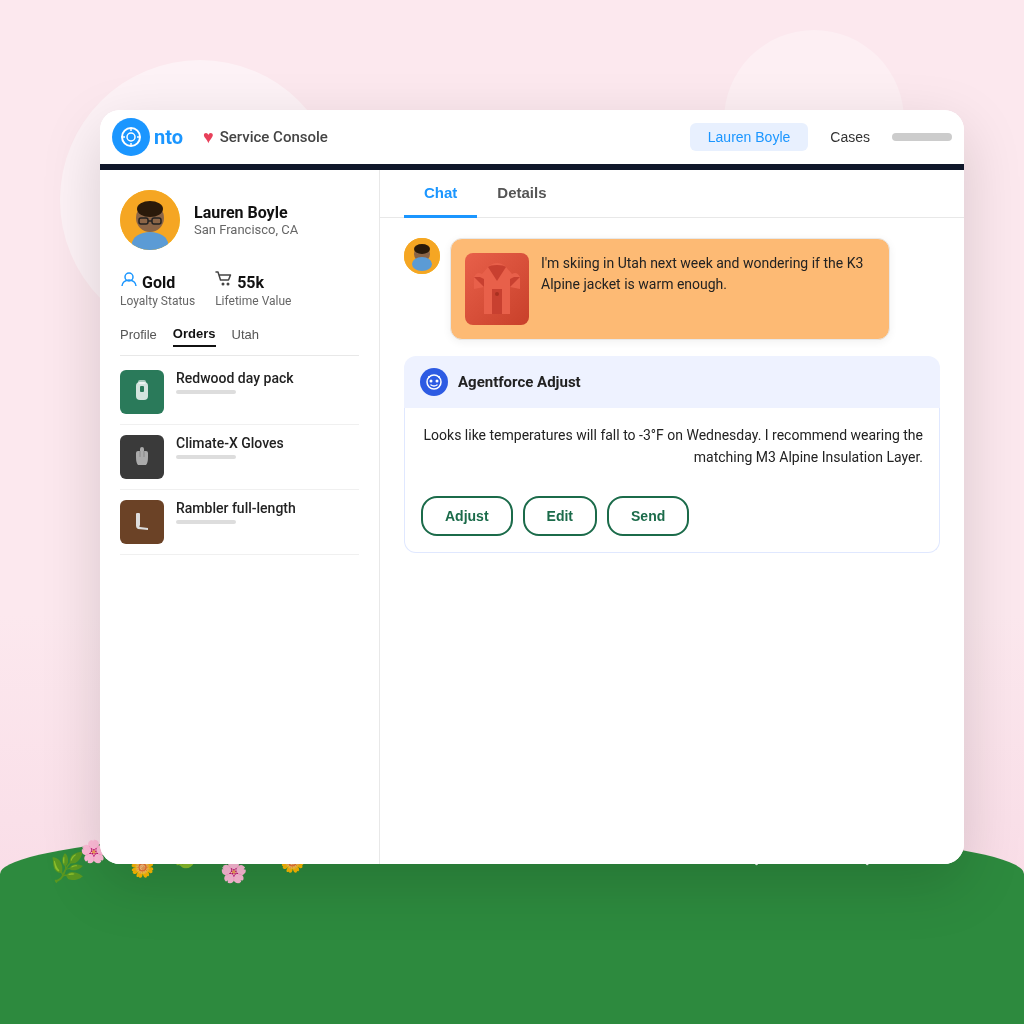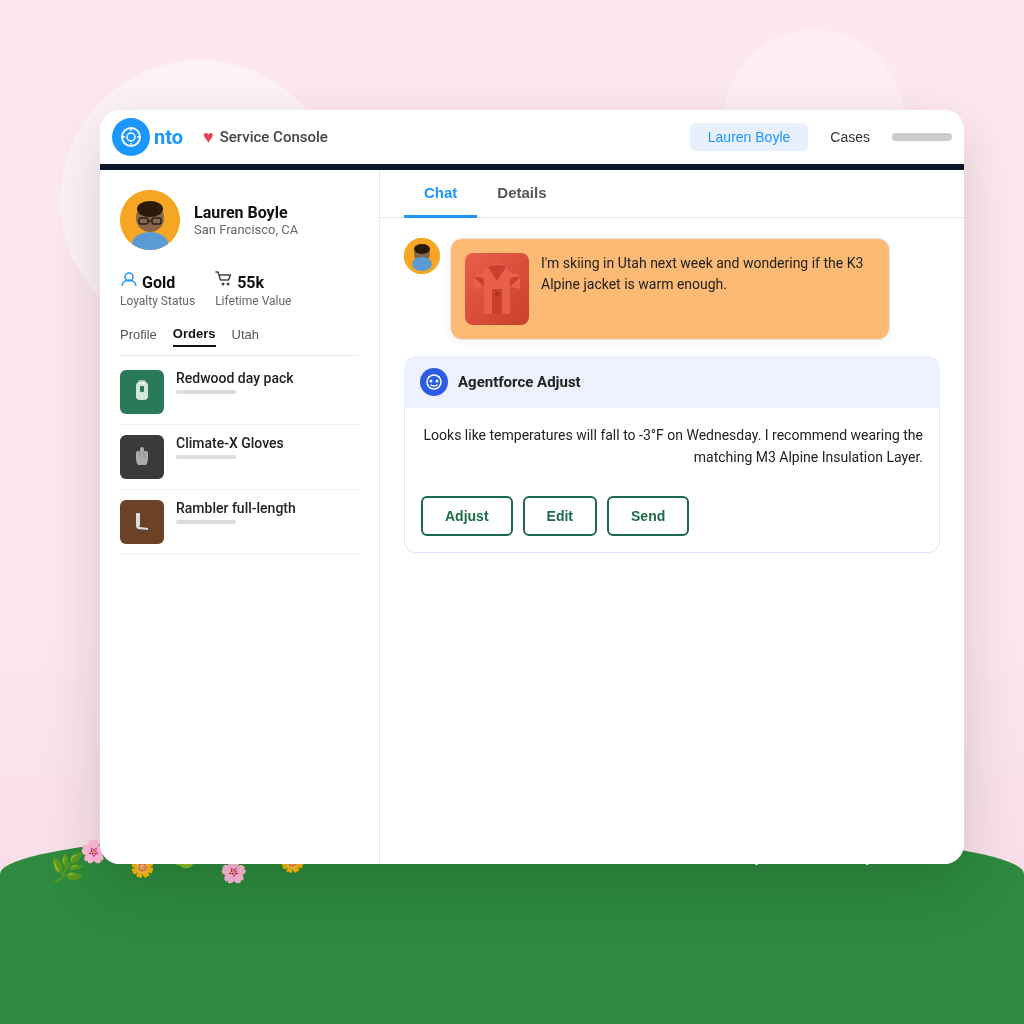--- a/index.html
+++ b/index.html
@@ -457,21 +457,21 @@
     .action-buttons {
       display: flex;
       gap: 10px;
     }
 
     .action-btn {
       padding: 10px 22px;
       border: 2px solid #1b6b4a;
       background: transparent;
       color: #1b6b4a;
-      border-radius: 6px;
+      border-radius: 16px;
       font-size: 14px;
       font-weight: 600;
       cursor: pointer;
     }
 
     
     .message-input-area {
       padding: 14px 20px;
       border-top: 1px solid #e8e8e8;
       display: flex;

